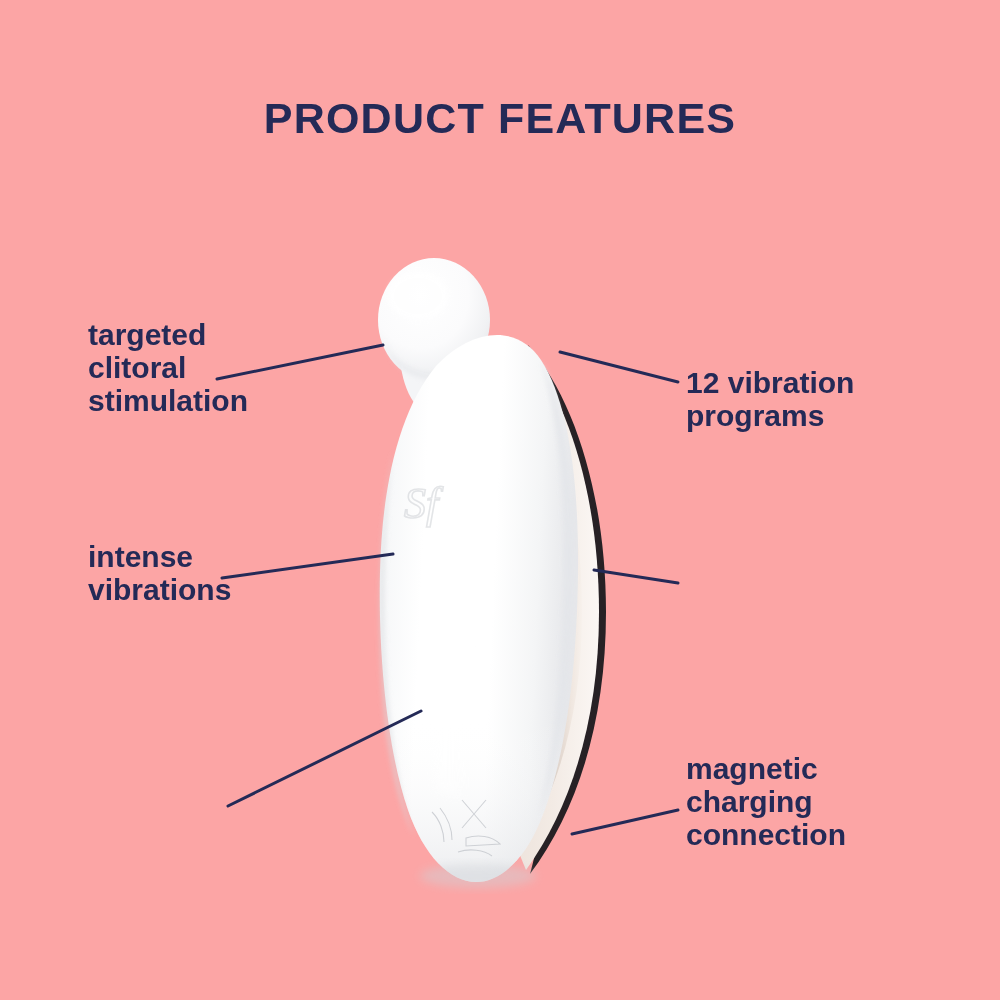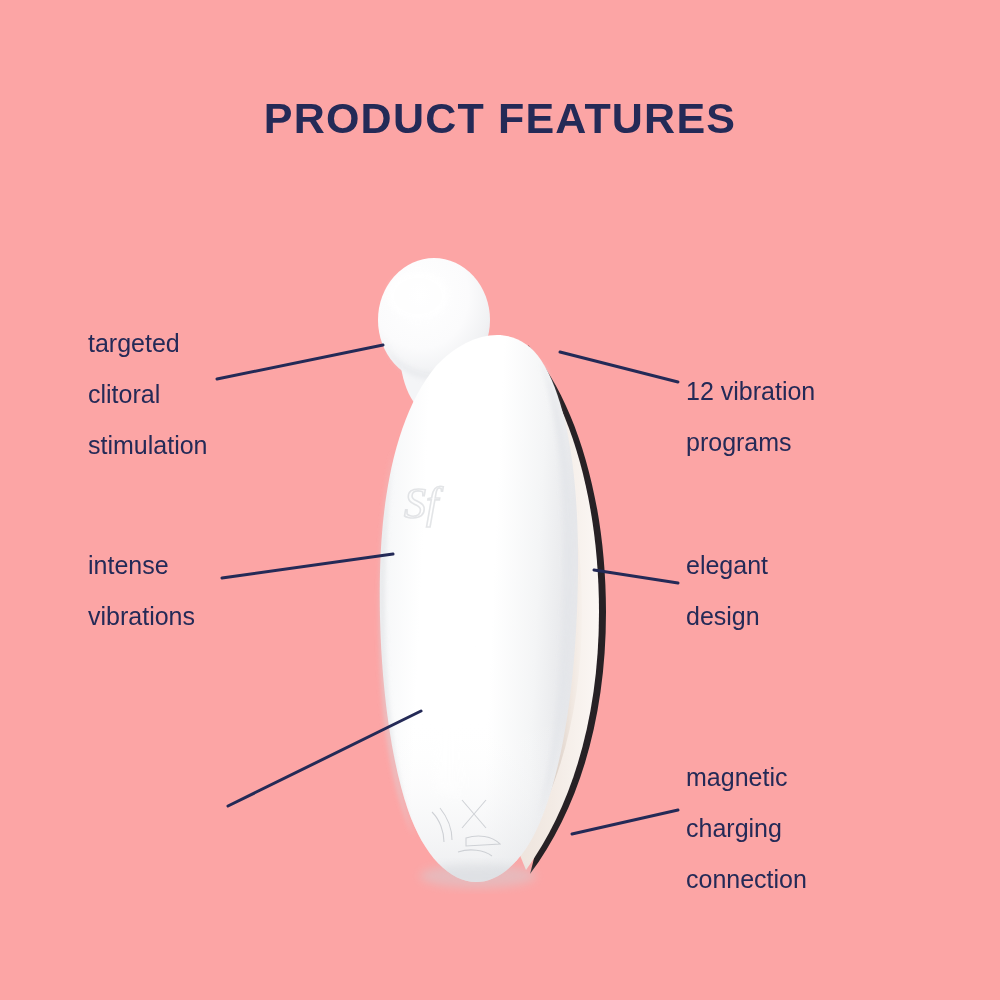--- a/index.html
+++ b/index.html
@@ -25,23 +25,23 @@
     font-weight:bold;
     letter-spacing:1.2px;
     color:#242a57;
     font-family:"Liberation Sans", sans-serif;
   }
 
   
   .callout{
     position:absolute;
     color:#242a57;
-    font-size:25px;
-    line-height:51px;
-    font-weight:400;
+    font-size:30px;
+    line-height:33px;
+    font-weight:700;
     font-family:"Liberation Sans", sans-serif;
     white-space:pre;
   }
   .callout.left { text-align:left; }
   .callout.right{ text-align:left; }
 
   #callout-targeted-clitoral-stimulation{ left:88px;  top:318px; }
   #callout-intense-vibrations{           left:88px;  top:540px; }
   #callout-body-friendly-silicone{       left:88px;  top:752px; }
   #callout-12-vibration-programs{        left:686px; top:355px;margin-top:11px; }
@@ -233,20 +233,18 @@
 clitoral
 stimulation</div>
 
   <div class="callout left" id="callout-intense-vibrations" style="color: rgb(36, 42, 87);">intense
 vibrations</div>
 
 
   <div class="callout right" id="callout-12-vibration-programs" style="color: rgb(36, 42, 87);">12 vibration
 programs</div>
 
-  <div class="callout right" id="callout-elegant-design" style="color: rgb(36, 42, 87);">elegant
-design</div>
 
   <div class="callout right" id="callout-magnetic-charging-connection" style="color: rgb(36, 42, 87);">magnetic
 charging
 connection</div>
 
 </div>
 
 </body></html>

